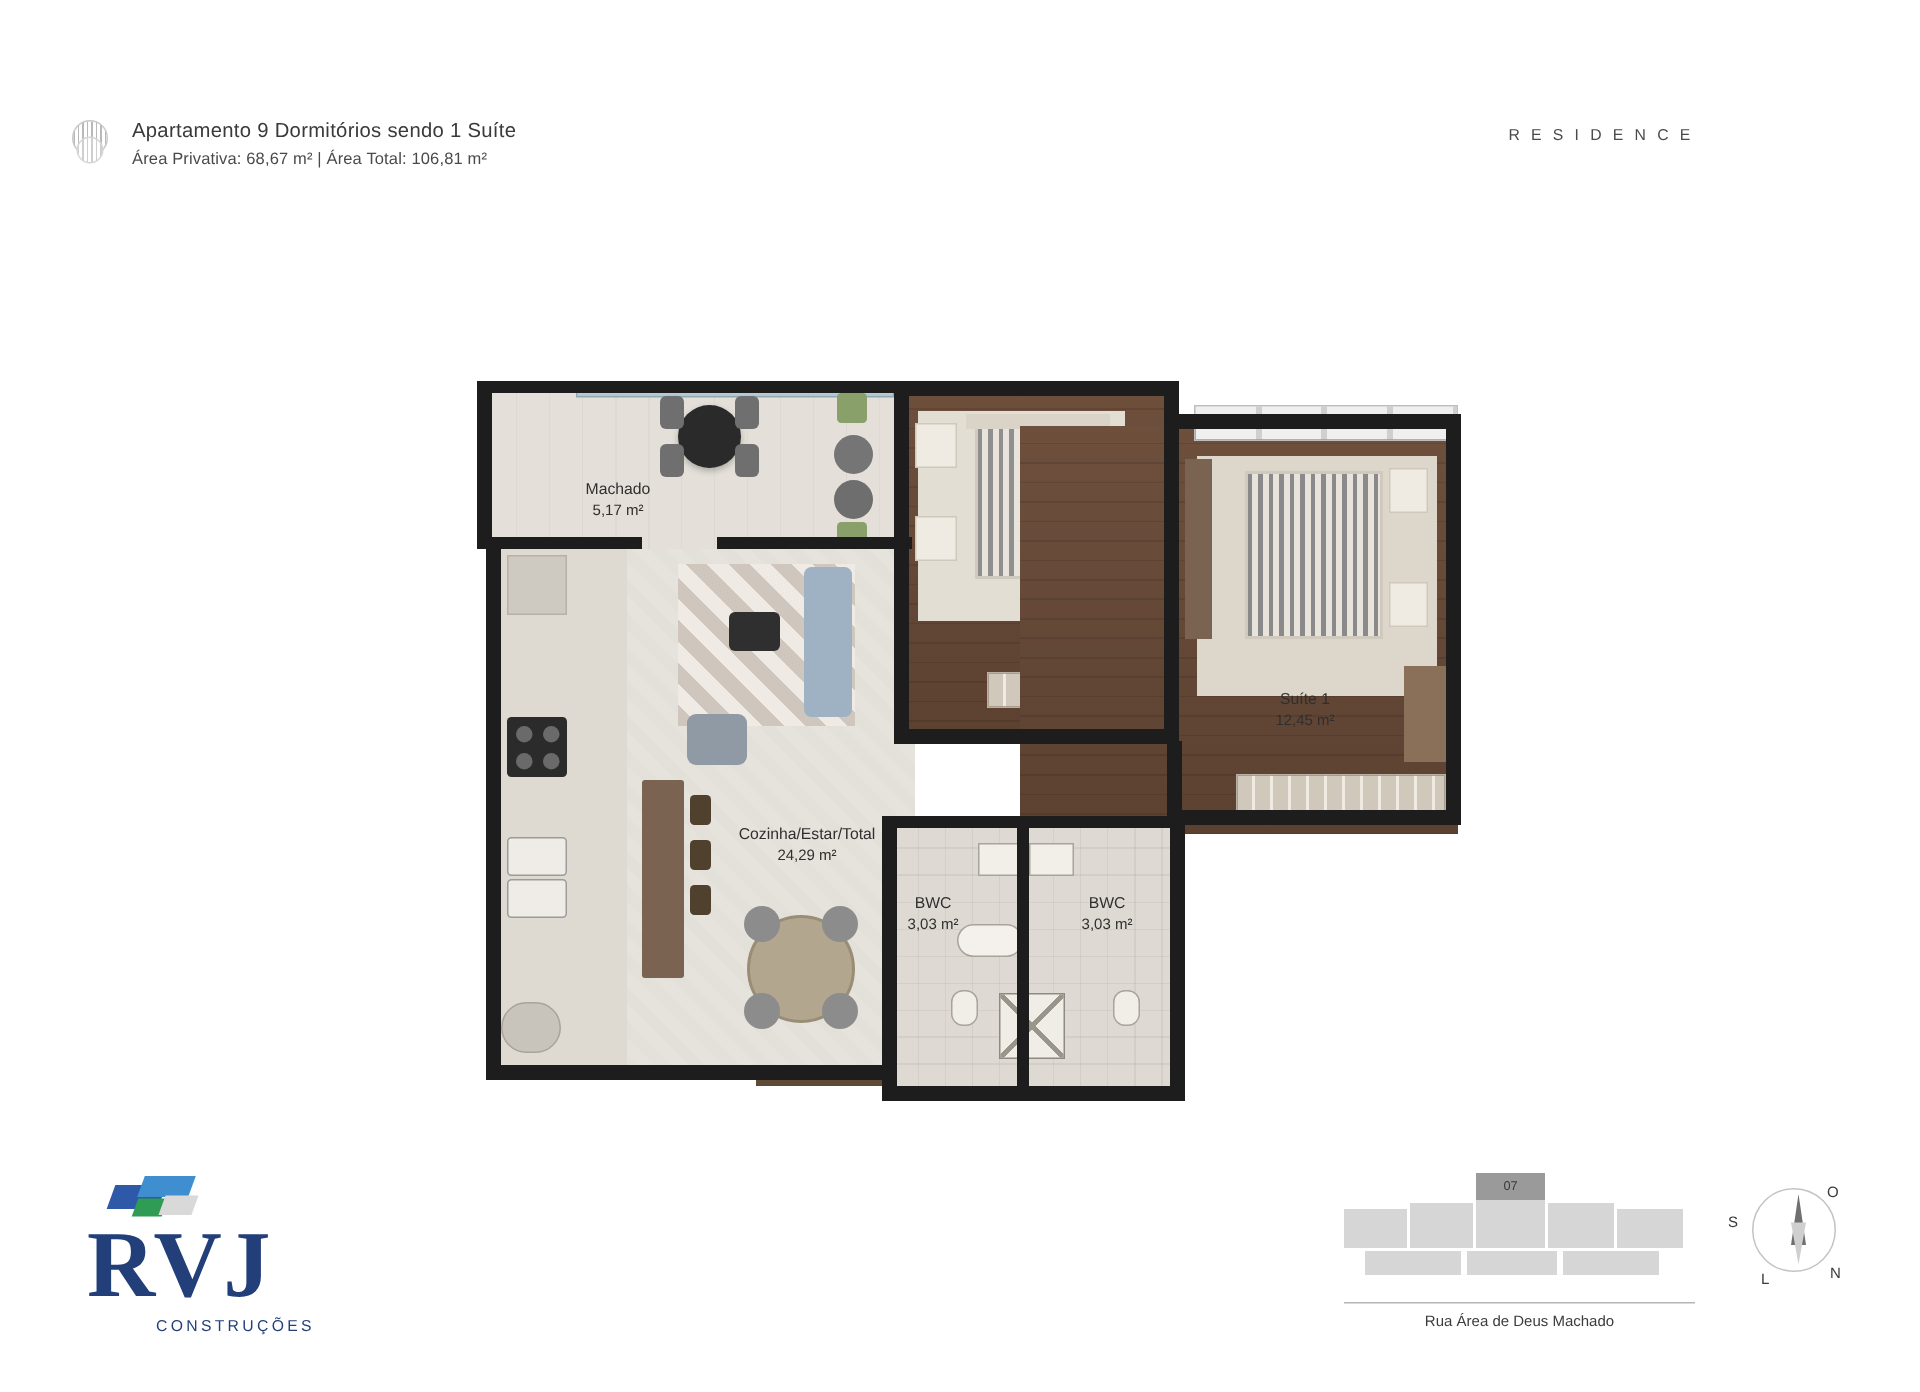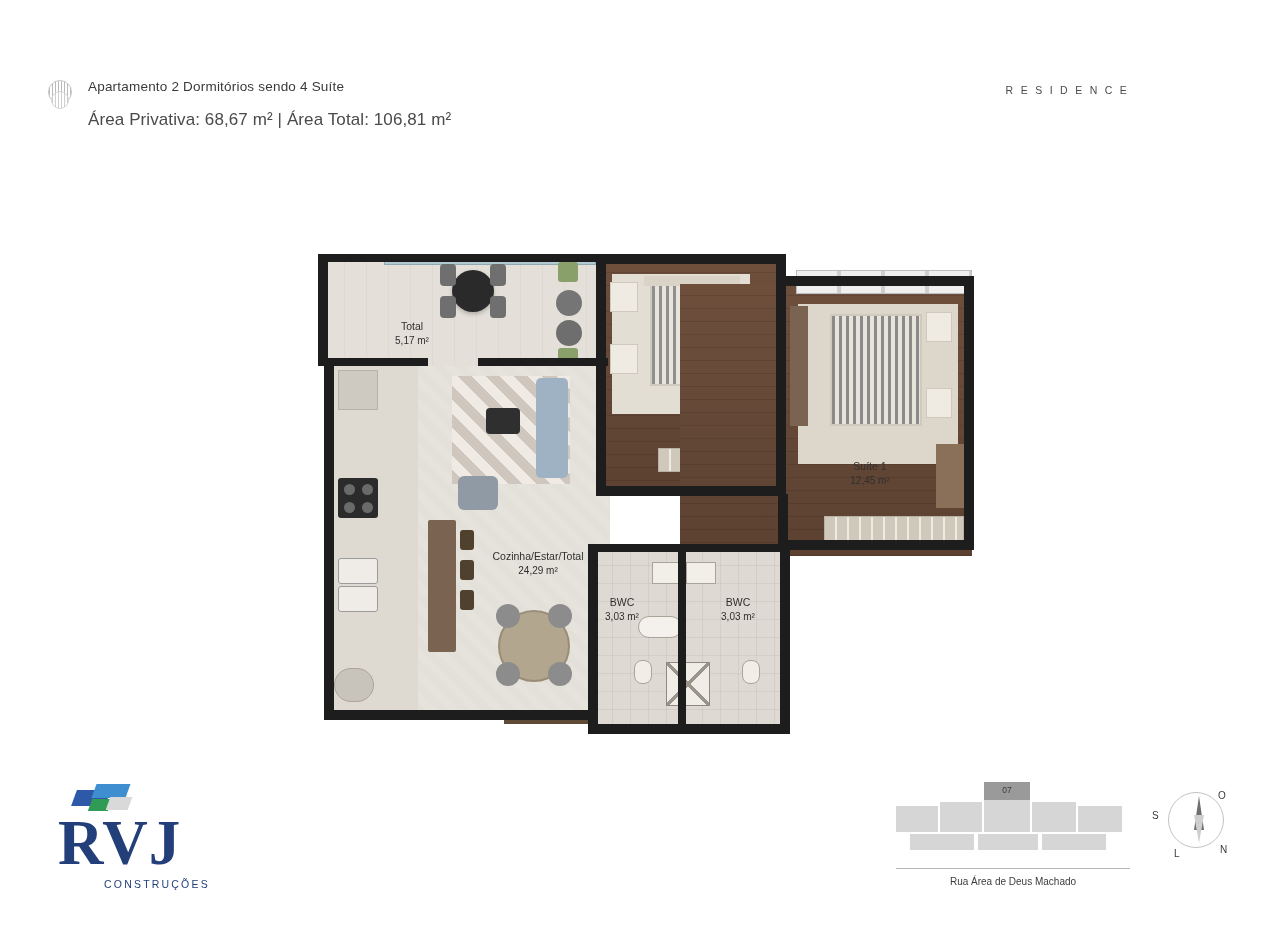--- a/index.html
+++ b/index.html
@@ -34,21 +34,21 @@
   .hdr-mark .circ2 {
     position: absolute; left: 3px; top: 11px;
     width: 18px; height: 18px; border-radius: 50%;
     background: repeating-linear-gradient(90deg, #cfcfcf 0 1px, #ffffff 1px 3px);
     border: 1px solid #d6d6d6;
   }
   .hdr-text .line1 {
     font-size: 13.5px; color: #3a3a3a; letter-spacing: .2px; line-height: 18px;
   }
   .hdr-text .line2 {
-    font-size: 17px; color: #4a4a4a; letter-spacing: .1px; margin-top: 16px; line-height: 15px;
+    font-size: 11px; color: #4a4a4a; letter-spacing: .1px; margin-top: 3px; line-height: 15px;
   }
 
   
   .brand {
     position: absolute; right: 46px; top: 70px;
     text-align: center; width: 340px;
   }
   .brand-name {
     font-family: "Liberation Serif", serif;
     font-size: 43px; letter-spacing: 11px; color: #2b2b2b;
@@ -165,21 +165,21 @@
 <body>
 
 <div id="page">
 
   <div class="header-left">
     <div class="hdr-mark">
       <div class="circ"></div>
         <div class="circ2"></div>
     </div>
     <div class="hdr-text">
-      <div class="line1">Apartamento  2  Dormitórios sendo 4 Suíte</div>
+      <div class="line1">Apartamento  9  Dormitórios sendo 1 Suíte</div>
       <div class="line2">Área Privativa: 68,67 m² | Área Total: 106,81 m²</div>
     </div>
   </div>
 
   <div class="brand">
     <div class="brand-sub">RESIDENCE</div>
   </div>
 
   <div id="plan">
 
@@ -189,21 +189,21 @@
     <div class="furn" style="left:152px; top:22px; width:42px; height:42px; border-radius:50%; background:#2a2a2a; box-shadow:0 2px 4px rgba(0,0,0,.25);"></div>
     <div class="furn" style="left:140px; top:16px; width:16px; height:22px; border-radius:4px; background:#6f6f6f;"></div>
     <div class="furn" style="left:190px; top:16px; width:16px; height:22px; border-radius:4px; background:#6f6f6f;"></div>
     <div class="furn" style="left:140px; top:48px; width:16px; height:22px; border-radius:4px; background:#6f6f6f;"></div>
     <div class="furn" style="left:190px; top:48px; width:16px; height:22px; border-radius:4px; background:#6f6f6f;"></div>
     <div class="furn" style="left:258px; top:14px; width:20px; height:20px; background:#8aa06a; border-radius:3px;"></div>
     <div class="furn" style="left:256px; top:42px; width:26px; height:26px; border-radius:50%; background:#757575;"></div>
     <div class="furn" style="left:256px; top:72px; width:26px; height:26px; border-radius:50%; background:#6e6e6e;"></div>
     <div class="furn" style="left:258px; top:100px; width:20px; height:18px; background:#8aa06a; border-radius:3px;"></div>
     <div class="label" style="left:62px; top:72px; width:100px;">
-      <span>Total</span>
+      <span>Machado</span>
       <span class="sq">5,17 m²</span>
     </div>
 
     <div class="room floor-tile" style="left:30px; top:118px; width:88px; height:348px; background:#dedad2;"></div>
     <div class="furn" style="left:38px; top:122px; width:40px; height:40px; background:#cfcac1; border:1px solid #b6b1a7;"></div>
     <div class="furn" style="left:38px; top:230px; width:40px; height:40px; background:#2b2b2b; border-radius:3px;"></div>
     <div class="furn" style="left:44px; top:236px; width:11px; height:11px; border-radius:50%; background:#6a6a6a;"></div>
     <div class="furn" style="left:62px; top:236px; width:11px; height:11px; border-radius:50%; background:#6a6a6a;"></div>
     <div class="furn" style="left:44px; top:254px; width:11px; height:11px; border-radius:50%; background:#6a6a6a;"></div>
     <div class="furn" style="left:62px; top:254px; width:11px; height:11px; border-radius:50%; background:#6a6a6a;"></div>

